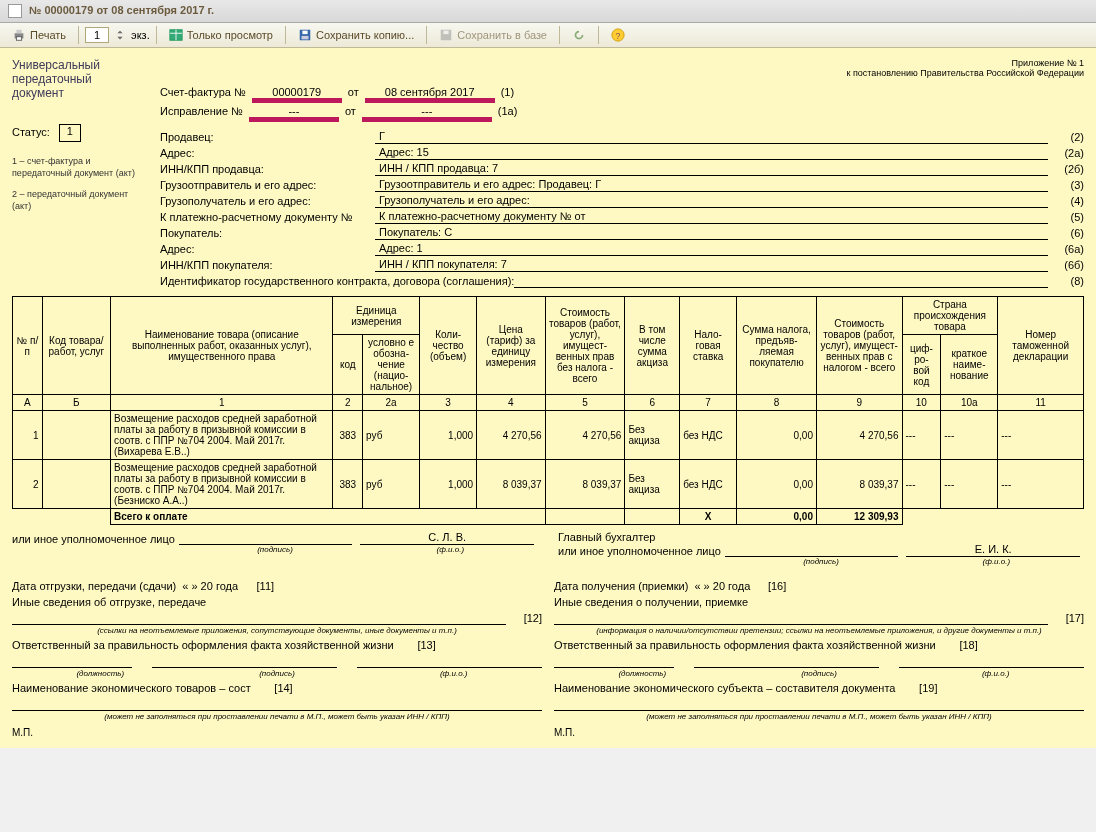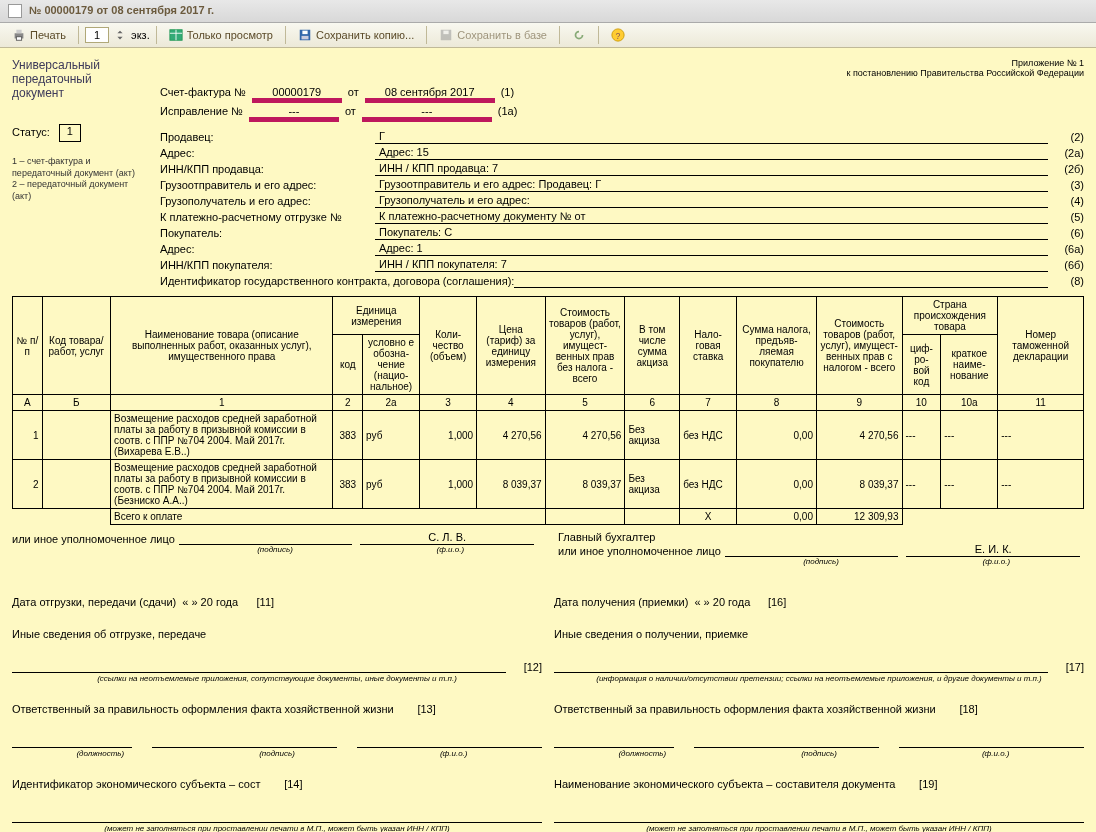--- a/index.html
+++ b/index.html
@@ -26,29 +26,29 @@
   .info-row{display:flex;align-items:center;margin-top:2px}
   .info-lbl{width:215px;flex-shrink:0}
   .info-val{flex:1;border-bottom:1px solid #000;padding-left:4px;min-height:14px}
   .info-num{width:36px;text-align:right;padding-left:4px}
   .sep-v{margin-top:8px}
   table.main{border-collapse:collapse;width:100%;margin-top:8px;font-size:10px}
   table.main th,table.main td{border:1px solid #000;padding:2px 3px;vertical-align:middle}
   table.main th{font-weight:normal;text-align:center}
   .ralign{text-align:right}
   .calign{text-align:center}
-  .total-row td{font-weight:normal}
+  .total-row td{font-weight:bold}
   .sign-block{display:flex;gap:20px;margin-top:6px}
   .sign-col{flex:1}
   .sign-line{display:flex;align-items:flex-end;margin-top:0}
   .sign-underline{border-bottom:1px solid #000;flex:1;margin:0 4px;min-height:14px;text-align:center}
   .sign-small{font-size:8px;text-align:center;font-style:italic}
   .bot-block{display:flex;gap:12px;margin-top:10px}
   .bot-col{flex:1}
-  .bot-row{display:flex;align-items:center;margin-top:20px}
+  .bot-row{display:flex;align-items:flex-start;margin-top:4px}
   .bot-lbl{flex-shrink:0;margin-right:6px}
   .bot-und{border-bottom:1px solid #000;flex:1;min-height:13px}
   .bot-num{width:30px;text-align:right;margin-left:6px}
   .tiny{font-size:8px;font-style:italic;text-align:center;margin-top:1px}
   .mp{font-size:10px;margin-top:6px}
 </style>
 </head>
 <body>
 
 <div class="titlebar">
@@ -120,21 +120,21 @@
       <div class="udoc-title">
         <span>Универсальный</span><br>
         <span>передаточный</span><br>
         <span>документ</span>
       </div>
       <div class="status-line">
         <span>Статус:</span>
         <span class="status-box">1</span>
       </div>
       <div class="footnote">1 – счет-фактура и передаточный документ (акт)</div>
-      <div class="footnote" style="margin-top:0">2 – передаточный документ (акт)</div>
+      <div class="footnote" style="margin-top:10px">2 – передаточный документ (акт)</div>
     </div>
 
     <div class="rightcol">
       <div class="decree">
         <div>Приложение № 1</div>
         <div>к постановлению Правительства Российской Федерации</div>
       </div>
       <div class="hdr-row">
         <span class="hdr-lbl">Счет-фактура №</span>
         <span class="hdr-val">00000179</span>
@@ -170,21 +170,21 @@
           <span class="info-lbl">Грузоотправитель и его адрес:</span>
           <span class="info-val">Грузоотправитель и его адрес: Продавец: Г</span>
           <span class="info-num">(3)</span>
         </div>
       <div class="info-row">
           <span class="info-lbl">Грузополучатель и его адрес:</span>
           <span class="info-val">Грузополучатель и его адрес:</span>
           <span class="info-num">(4)</span>
         </div>
       <div class="info-row">
-          <span class="info-lbl">К платежно-расчетному отгрузке №</span>
+          <span class="info-lbl">К платежно-расчетному документу №</span>
           <span class="info-val">К платежно-расчетному документу №                    от</span>
           <span class="info-num">(5)</span>
         </div>
       <div class="info-row">
           <span class="info-lbl">Покупатель:</span>
           <span class="info-val">Покупатель: С</span>
           <span class="info-num">(6)</span>
         </div>
       <div class="info-row">
           <span class="info-lbl">Адрес:</span>
@@ -346,21 +346,21 @@
           <span class="bot-und" style="max-width:120px"></span>
           <span class="bot-und" style="margin-left:20px"></span>
           <span class="bot-und" style="margin-left:20px"></span>
         </div>
       <div class="flex">
           <span class="tiny" style="flex:1">(должность)</span>
           <span class="tiny" style="flex:1">(подпись)</span>
           <span class="tiny" style="flex:1">(ф.и.о.)</span>
         </div>
       <div class="bot-row">
-          <span class="bot-lbl">Идентификатор экономического субъекта – сост</span>
+          <span class="bot-lbl">Наименование экономического товаров – сост</span>
           <span class="bot-num">[14]</span>
         </div>
       <div class="bot-row">
           <span class="bot-und"></span>
         </div>
       <div class="tiny">(может не заполняться при проставлении печати в М.П., может быть указан ИНН / КПП)</div>
       <div class="mp">М.П.</div>
     </div>
     <div class="bot-col">
       <div class="bot-row">

